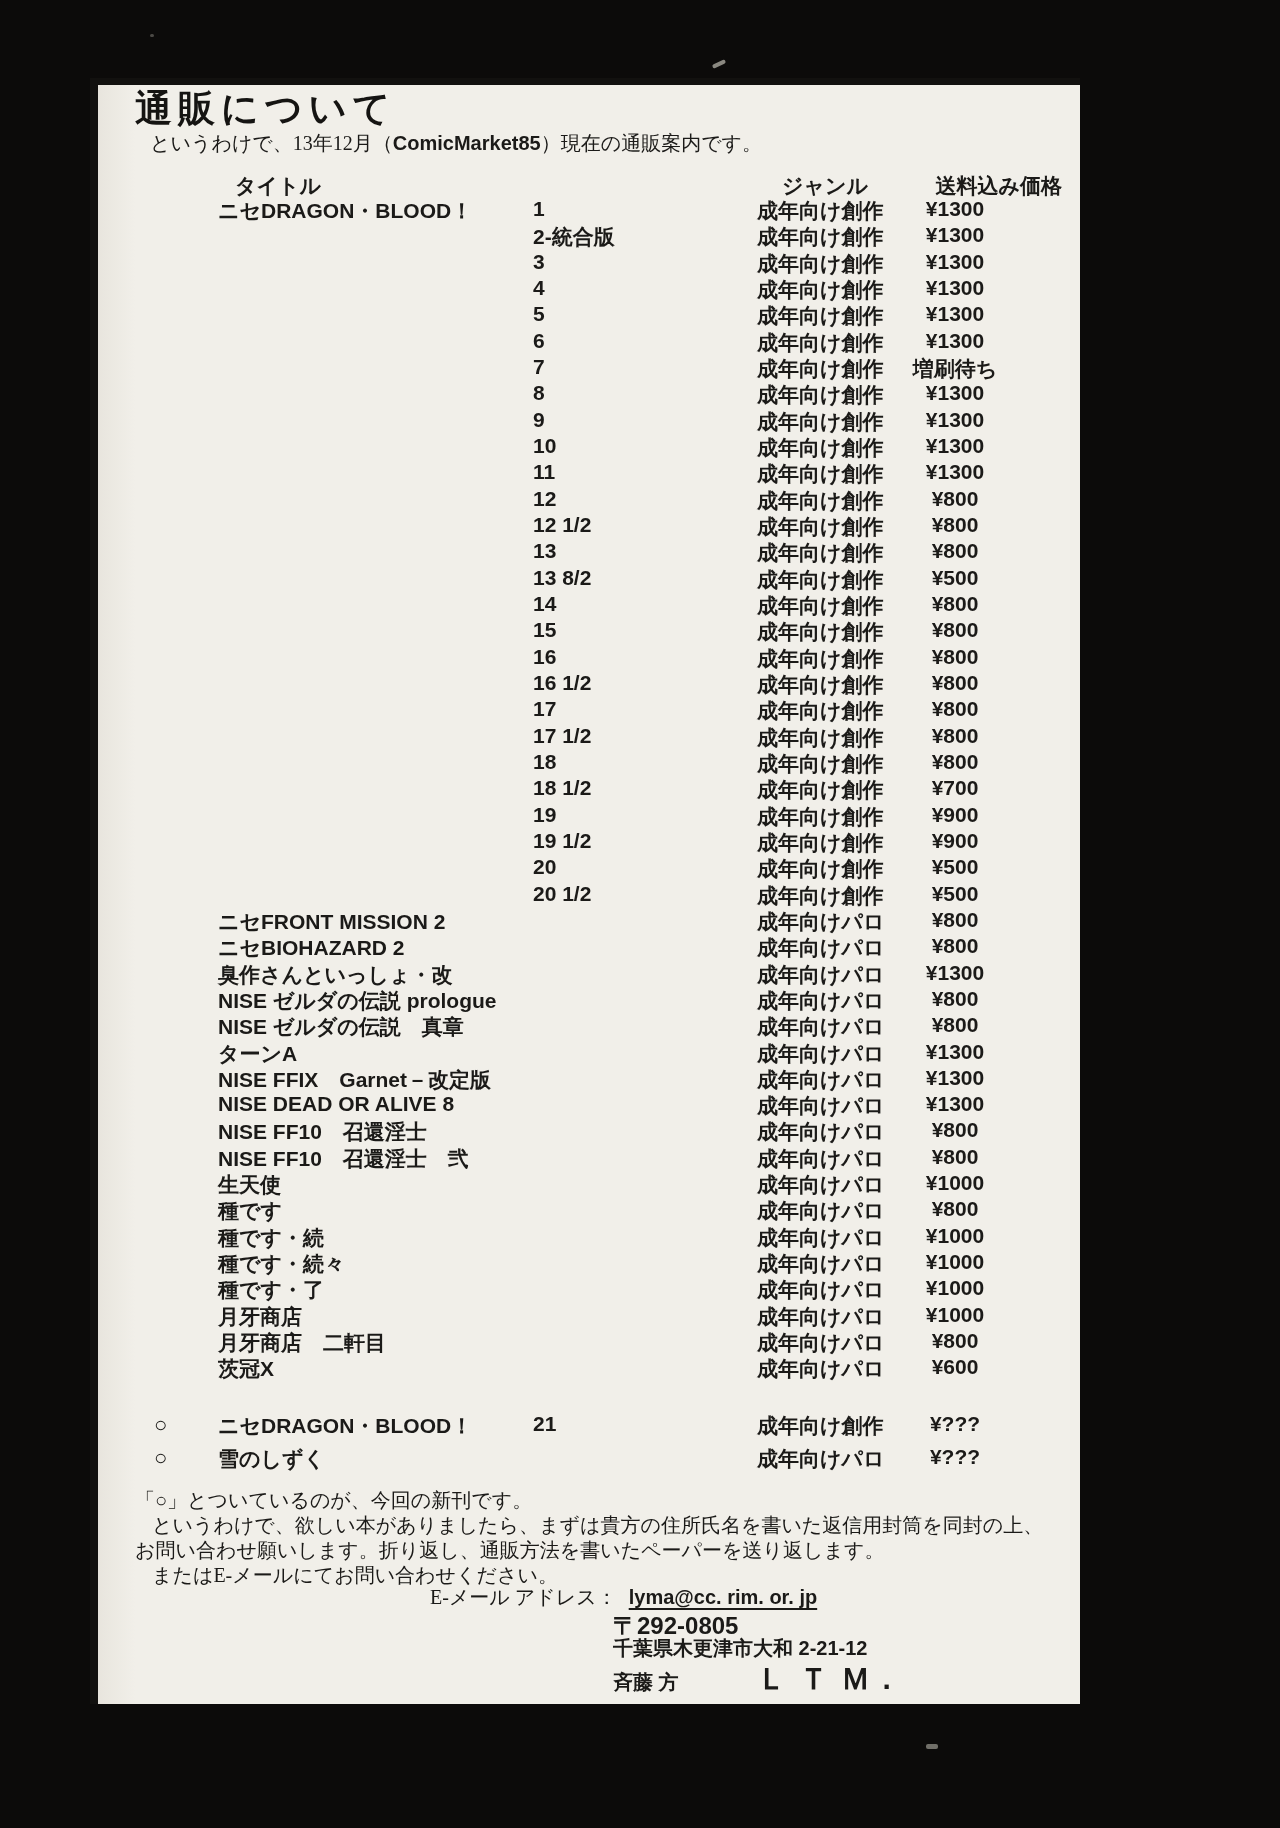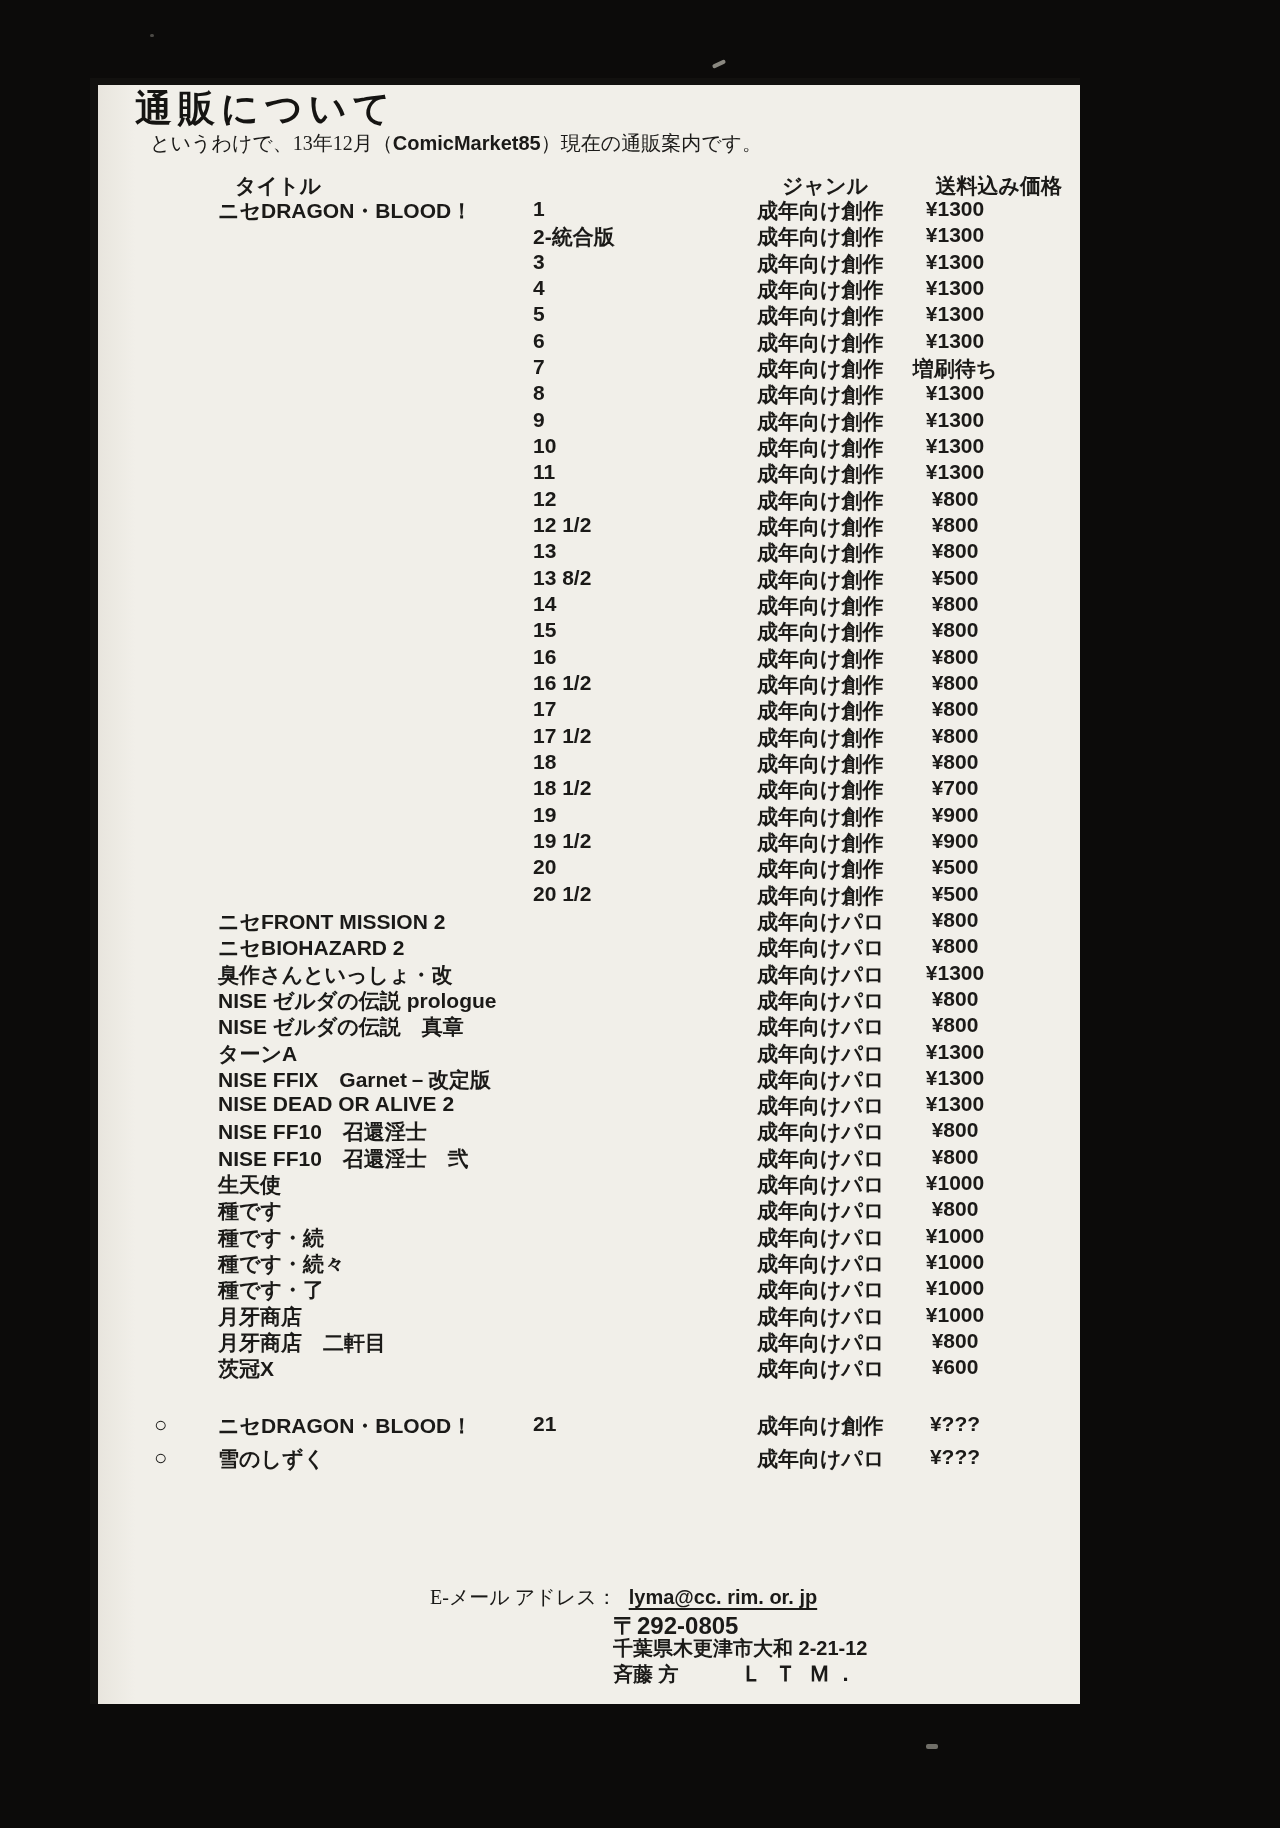--- a/index.html
+++ b/index.html
@@ -50,21 +50,21 @@
     font-family:"Liberation Serif","DejaVu Serif",serif;font-size:20px;white-space:nowrap;
   }
   .email-addr{
     margin-left:12px;
     font-family:"Liberation Sans","DejaVu Sans",sans-serif;
     font-weight:700;text-decoration:underline;text-underline-offset:4px;
   }
   .postal{position:absolute;left:523px;top:1532px;margin:0;font-size:24px;font-weight:bold;white-space:nowrap;}
   .addr{position:absolute;left:523px;top:1557px;margin:0;font-size:20px;font-weight:bold;white-space:nowrap;}
   .care-of{position:absolute;left:523px;top:1581px;margin:0;font-size:20px;font-weight:bold;white-space:nowrap;}
-  .circle{margin-left:62px;letter-spacing:12px;font-size:22px;}
+  .circle{margin-left:78px;letter-spacing:12px;font-size:30px;}
 </style>
 </head>
 <body>
 
 <div>
   <span class="speck" style="left:712px;top:62px;width:14px;height:4px;transform:rotate(-25deg);"></span>
   <span class="speck" style="left:926px;top:1744px;width:12px;height:5px;opacity:.8;"></span>
   <span class="speck" style="left:150px;top:34px;width:4px;height:3px;opacity:.5;"></span>
 
   <div class="paper">
@@ -313,21 +313,21 @@
         </div>
 
         <div class="row">
           <span class="c-title">NISE FFIX　Garnet－改定版</span>
           <span class="c-num"></span>
           <span class="c-genre">成年向けパロ</span>
           <span class="c-price">¥1300</span>
         </div>
 
         <div class="row">
-          <span class="c-title">NISE DEAD OR ALIVE 2</span>
+          <span class="c-title">NISE DEAD OR ALIVE 8</span>
           <span class="c-num"></span>
           <span class="c-genre">成年向けパロ</span>
           <span class="c-price">¥1300</span>
         </div>
 
         <div class="row">
           <span class="c-title">NISE FF10　召還淫士</span>
           <span class="c-num"></span>
           <span class="c-genre">成年向けパロ</span>
           <span class="c-price">¥800</span>
@@ -409,20 +409,30 @@
 
         <div class="row">
           <span class="c-mark">○</span>
           <span class="c-title">雪のしずく</span>
           <span class="c-num"></span>
           <span class="c-genre">成年向けパロ</span>
           <span class="c-price">¥???</span>
         </div>
       </div>
 
+    <div class="notes">
+
+        <p class="note" data-indent="0">「○」とついているのが、今回の新刊です。</p>
+
+        <p class="note" data-indent="1">というわけで、欲しい本がありましたら、まずは貴方の住所氏名を書いた返信用封筒を同封の上、</p>
+
+        <p class="note" data-indent="0">お問い合わせ願いします。折り返し、通販方法を書いたペーパーを送り返します。</p>
+
+        <p class="note" data-indent="1">またはE-メールにてお問い合わせください。</p>
+      </div>
 
     <p class="emailline">
       <span>E-メール アドレス：</span><span class="email-addr">lyma@cc. rim. or. jp</span>
     </p>
 
     <p class="postal">〒292-0805</p>
     <p class="addr">千葉県木更津市大和 2-21-12</p>
     <p class="care-of">
       <span>斉藤 方</span><span class="circle">ＬＴＭ.</span>
     </p>

